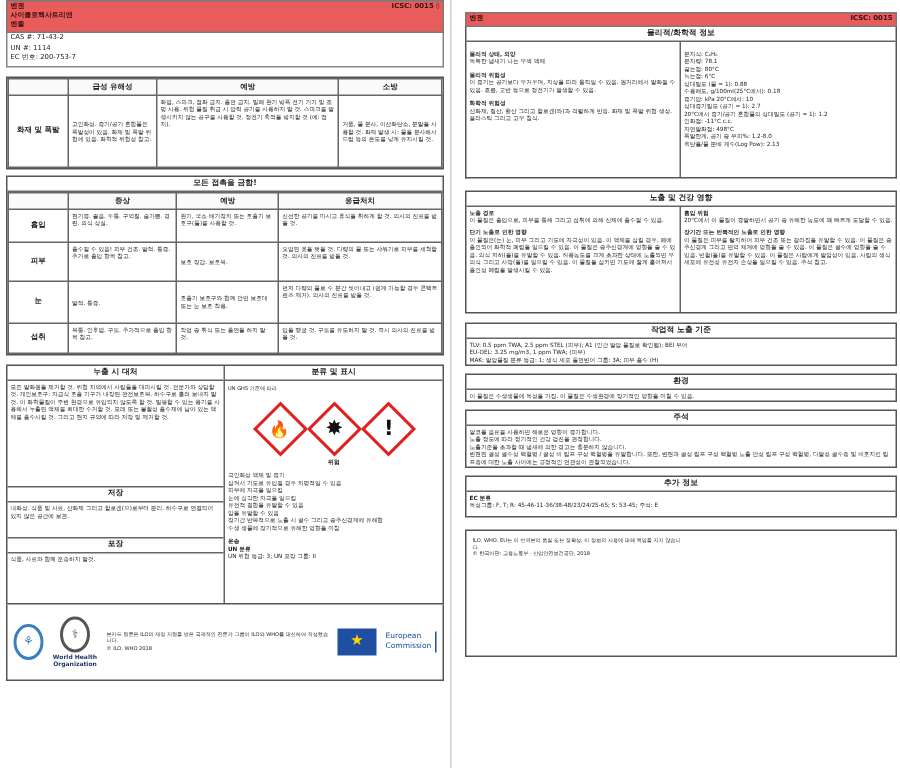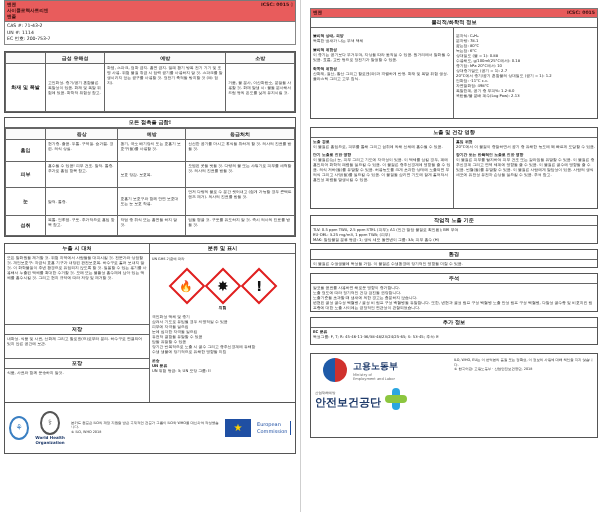--- a/index.html
+++ b/index.html
@@ -242,35 +242,18 @@
 
   <div class="box" style="margin-top:5px">
     <div class="sect-title">추가 정보</div>
     <div class="p" style="height:16px">
       <div class="b">EC 분류</div>
       <div>독성그룹: F, T; R: 45-46-11-36/38-48/23/24/25-65; S: 53-45; 주석: E</div>
     </div>
   </div>
 
   <div class="box" style="margin-top:8px; height:85px; display:flex; padding:4px">
-    <div style="width:50%">
-      <div style="display:flex; align-items:center; gap:6px; margin-left:8px">
-        <div class="korea-logo"></div>
-        <div>
-          <div style="font-size:9px; color:#1e3a6a; font-weight:bold">고용노동부</div>
-          <div style="font-size:3.6px; color:#666">Ministry of</div>
-          <div style="font-size:3.6px; color:#666">Employment and Labor</div>
-        </div>
-      </div>
-      <div style="display:flex; align-items:flex-end; gap:4px; margin-top:6px">
-        <div>
-          <div style="font-size:3.4px; color:#444">산업재해예방</div>
-          <div style="font-size:11px; color:#1e3a6a; font-weight:bold">안전보건공단</div>
-        </div>
-        <div class="kosha-cross"></div>
-      </div>
-    </div>
     <div style="width:50%; font-size:3.4px; line-height:4.6px">
       <div>ILO, WHO, EU는 이 번역본의 품질 또는 정확성, 이 정보의 사용에 대해 책임을 지지 않습니다.</div>
       <div>© 한국어판: 고용노동부 · 산업안전보건공단, 2018</div>
     </div>
   </div>
 </div>
 
 </body></html>

